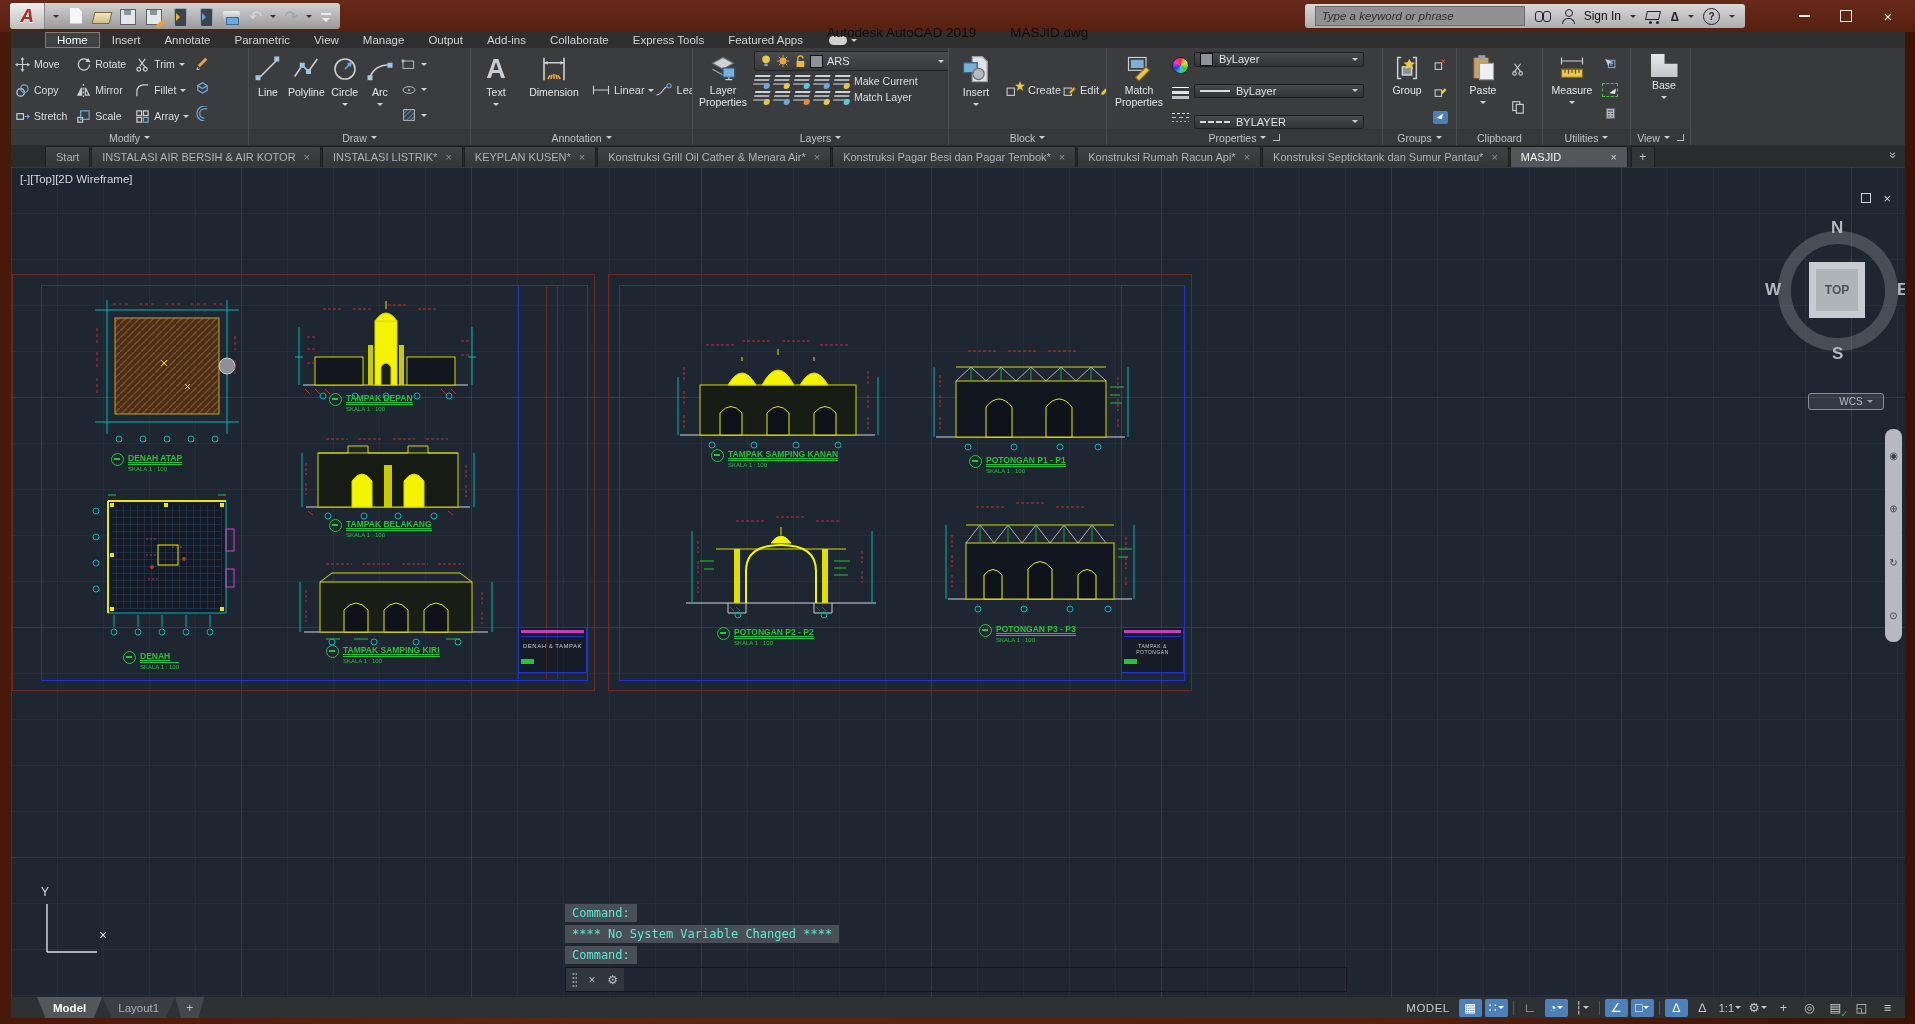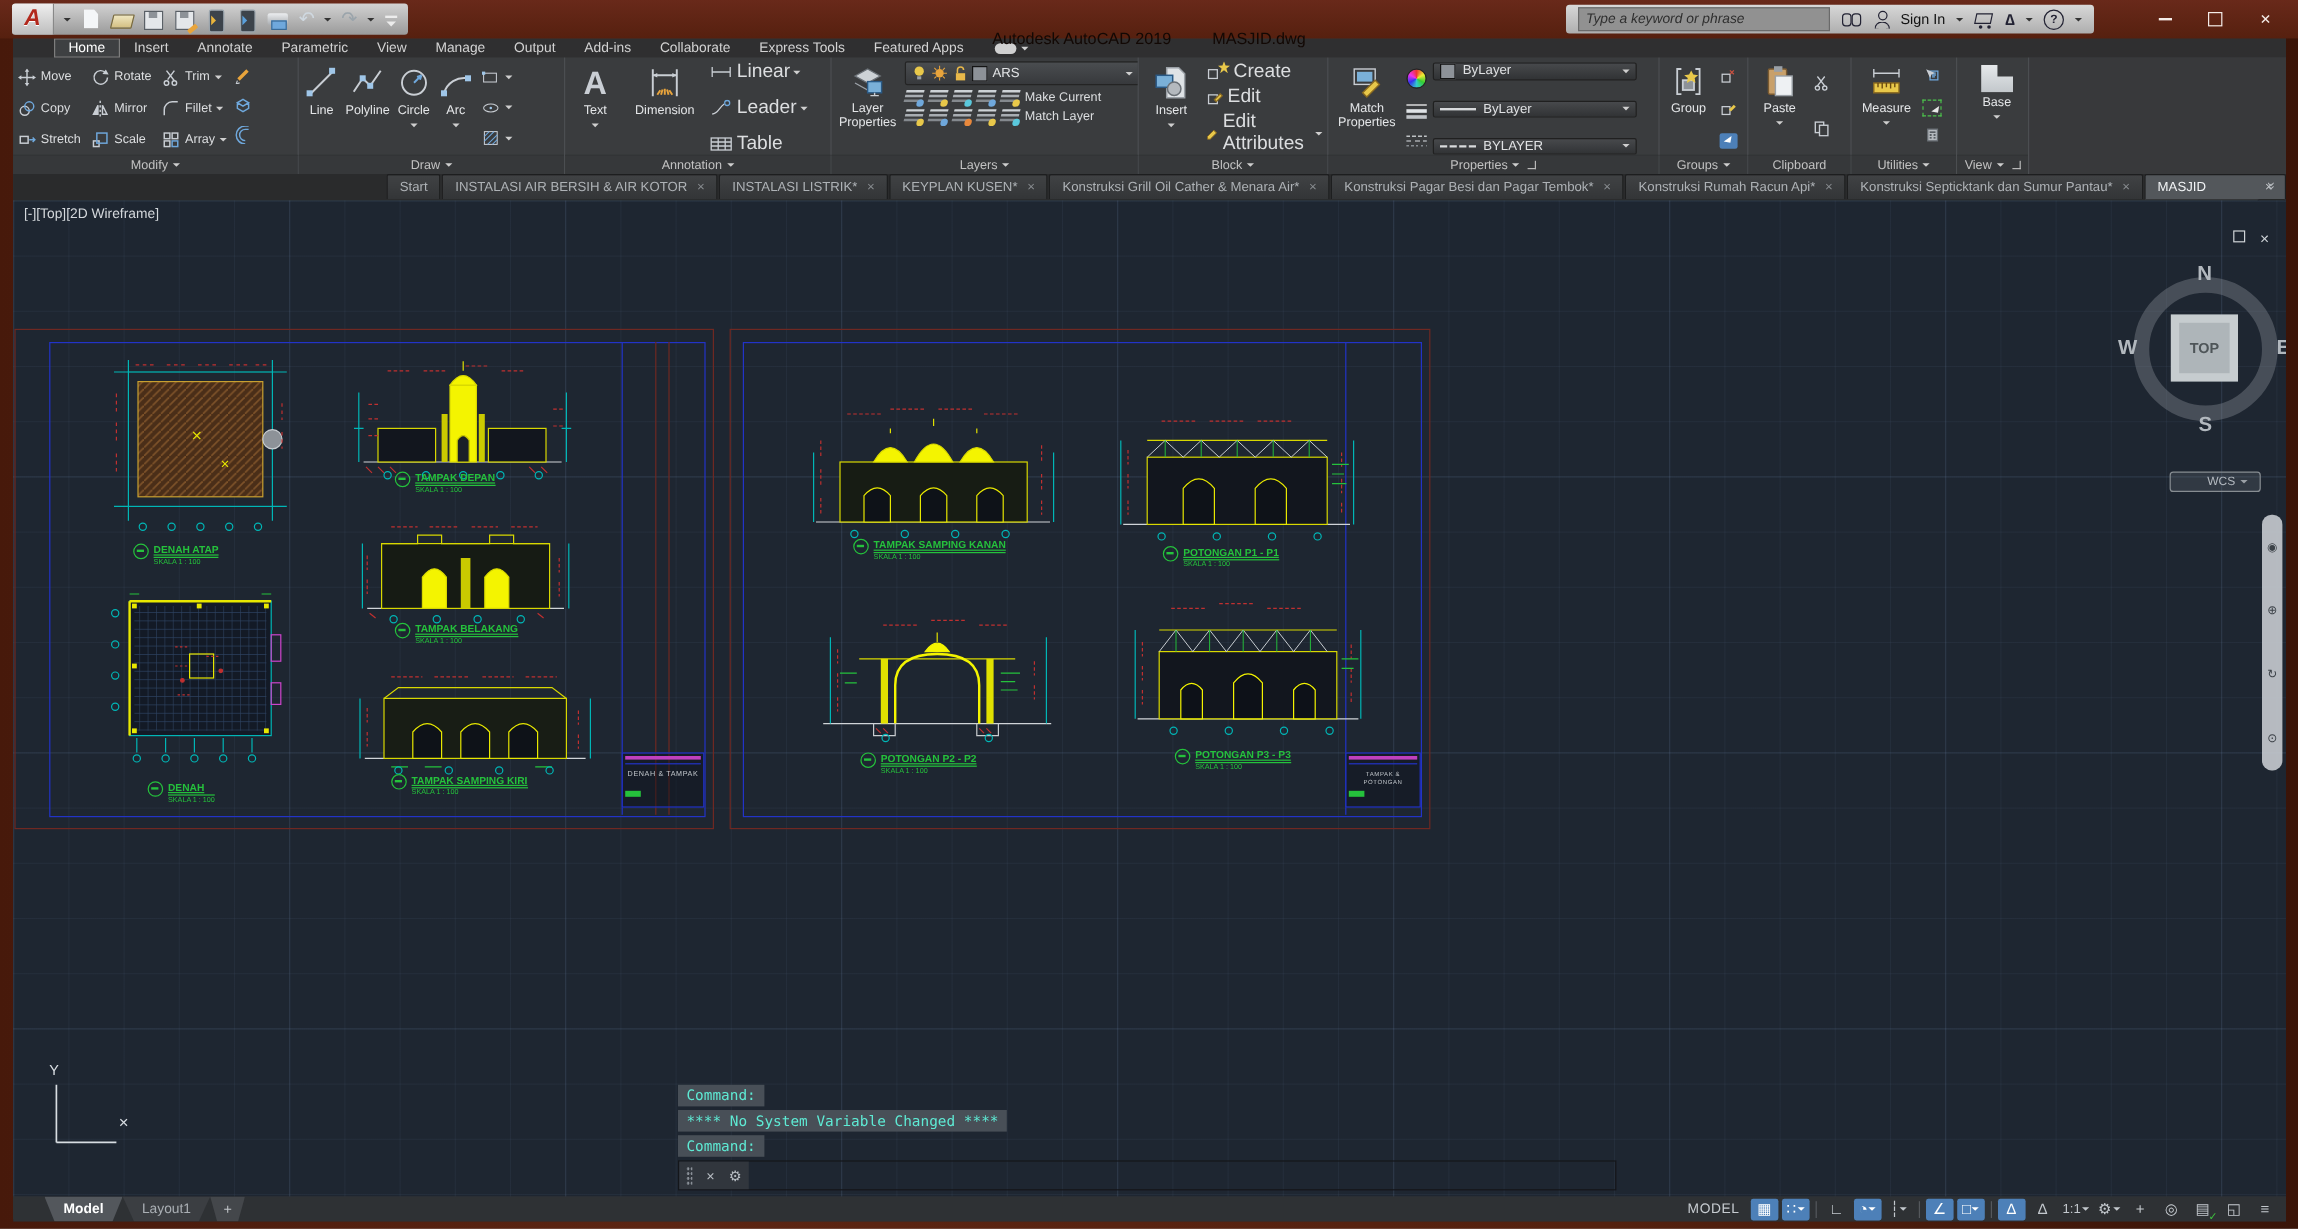--- a/index.html
+++ b/index.html
@@ -85,21 +85,21 @@
   .bigbtn{display:flex;flex-direction:column;align-items:center;padding-top:3px;gap:2px;color:#e4e6e8;
     font-size:10.5px;text-align:center;line-height:1.15;flex-shrink:0;}
   .ri{stroke:#c9ced4;fill:none;stroke-width:1.3;}
   .ri .grip{fill:#9fc6e8;stroke:none;}
   .ri .acc{stroke:#6fa8dc;}
   .ri .org{stroke:#e8a43c;}
   .dcol{display:flex;flex-direction:column;justify-content:space-around;align-items:center;padding:1px 0;}
   .sbtn{display:flex;align-items:center;gap:3px;}
   .mgrid{display:grid;grid-template-columns:auto auto auto;column-gap:9px;row-gap:0;align-items:center;}
   .mitem{display:flex;align-items:center;gap:4px;font-size:10.5px;color:#dcdee0;height:25px;}
-  .anncol,.blockcol,.utilcol{display:flex;flex-direction:column;justify-content:space-between;font-size:16px;color:#dcdee0;}
+  .anncol,.blockcol,.utilcol{display:flex;flex-direction:row;justify-content:flex-start;font-size:11px;color:#dcdee0;}
   .glyphA{font-size:27px;font-weight:bold;color:#c9ced4;line-height:30px;height:30px;}
   .layercombo{display:flex;align-items:center;gap:4px;height:20px;width:196px;box-sizing:border-box;
     background:linear-gradient(#4a4d50,#37393c);border:1px solid #242424;border-radius:2px;padding:0 5px;
     color:#e2e4e6;font-size:11px;}
   .swatch{width:11px;height:11px;background:#8d9298;border:1px solid #141414;}
   .lrow{display:flex;align-items:center;gap:5px;margin-top:4px;font-size:10.5px;color:#dcdee0;}
   .lyr{position:relative;width:15px;height:12px;transform:skewX(-14deg);
     background:linear-gradient(#cdd2d6,#cdd2d6) 0 0/15px 2px no-repeat,
                linear-gradient(#a8adb2,#a8adb2) 0 4px/15px 2px no-repeat,
                linear-gradient(#84898e,#84898e) 0 8px/15px 2px no-repeat;}
@@ -128,21 +128,21 @@
   .baseL{width:27px;height:23px;background:linear-gradient(#e6e9eb,#c2c7cb);
     clip-path:polygon(0 0,52% 0,52% 42%,100% 42%,100% 100%,0 100%);}
   .selblue{width:15px;height:13px;background:#4d80b8;border-radius:2px;position:relative;}
   .selblue::after{content:"";position:absolute;right:2px;bottom:1px;width:0;height:0;
     border:4px solid transparent;border-top-color:#fff;transform:rotate(-35deg);}
   .greenbox{width:14px;height:12px;border:1.3px dashed #4cc24c;position:relative;}
   .greenbox::after{content:"";position:absolute;right:-2px;bottom:-2px;width:0;height:0;
     border:4px solid transparent;border-top-color:#e8e8e8;transform:rotate(-35deg);}
   .fillpanel{flex:1;background:#38393b;}
   
-  .ftabs{height:22px;background:#2a2b2c;display:flex;align-items:flex-end;padding-left:34px;position:relative;flex-direction:column;}
+  .ftabs{height:22px;background:#2a2b2c;display:flex;align-items:flex-end;padding-left:34px;position:relative;}
   .ftabs-list{display:flex;align-items:flex-end;gap:1px;}
   .ftab{height:20px;display:flex;align-items:center;gap:8px;padding:0 10px;
     background:linear-gradient(#404244,#333537);border:1px solid #1d1e1f;border-bottom:none;
     border-radius:2px 2px 0 0;color:#aeb2b6;font-size:11px;white-space:nowrap;}
   .ftab.active{background:#53575b;color:#f2f4f6;min-width:96px;justify-content:space-between;}
   .ftclose{color:#8a8e92;font-size:11px;}
   .ftab.active .ftclose{color:#c6cacd;}
   .ftplus{height:20px;width:22px;display:flex;align-items:center;justify-content:center;margin-left:3px;
     background:#333537;border:1px solid #1d1e1f;border-bottom:none;border-radius:2px 2px 0 0;color:#c0c4c8;font-size:12px;}
   .ftchev{position:absolute;right:8px;top:3px;color:#b8bcc0;font-size:12px;transform:rotate(90deg);}

